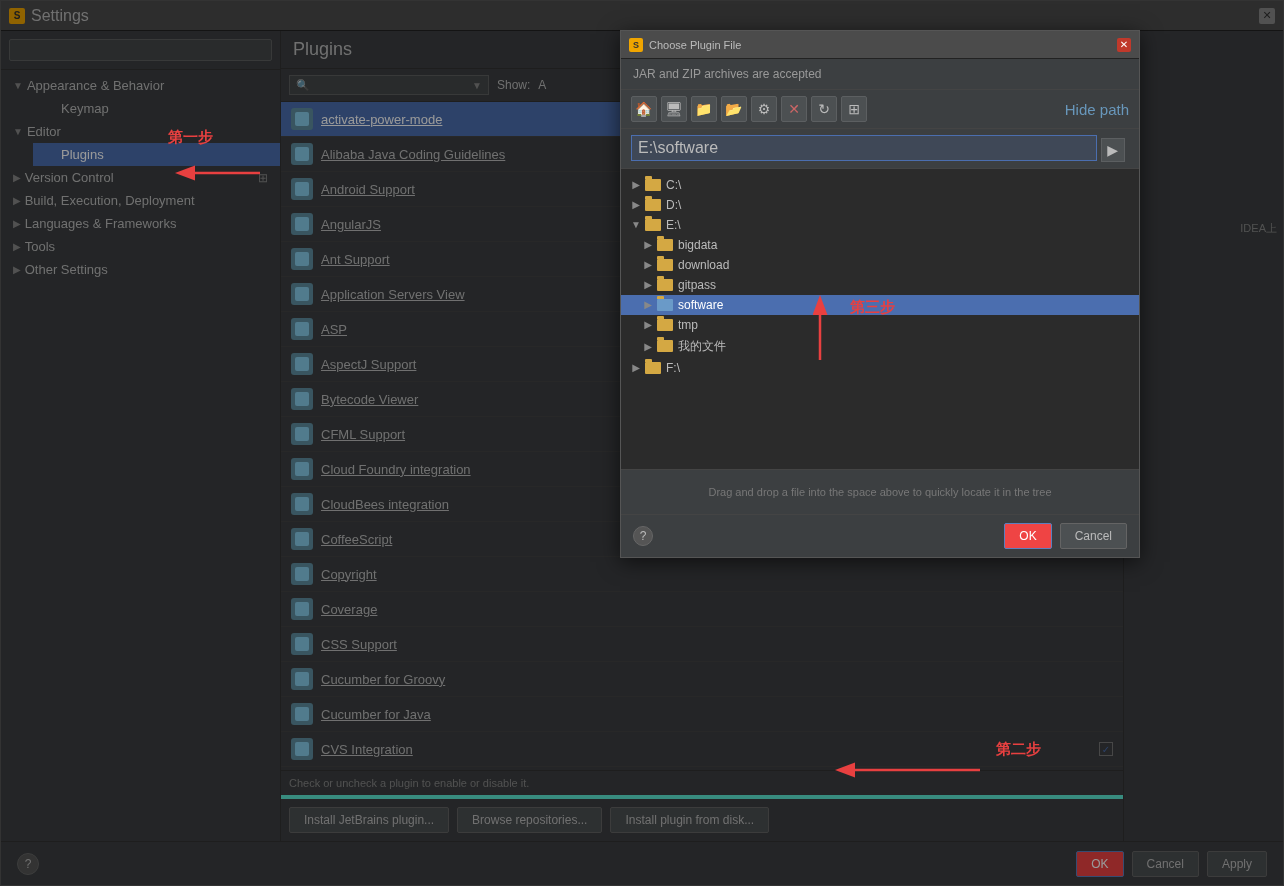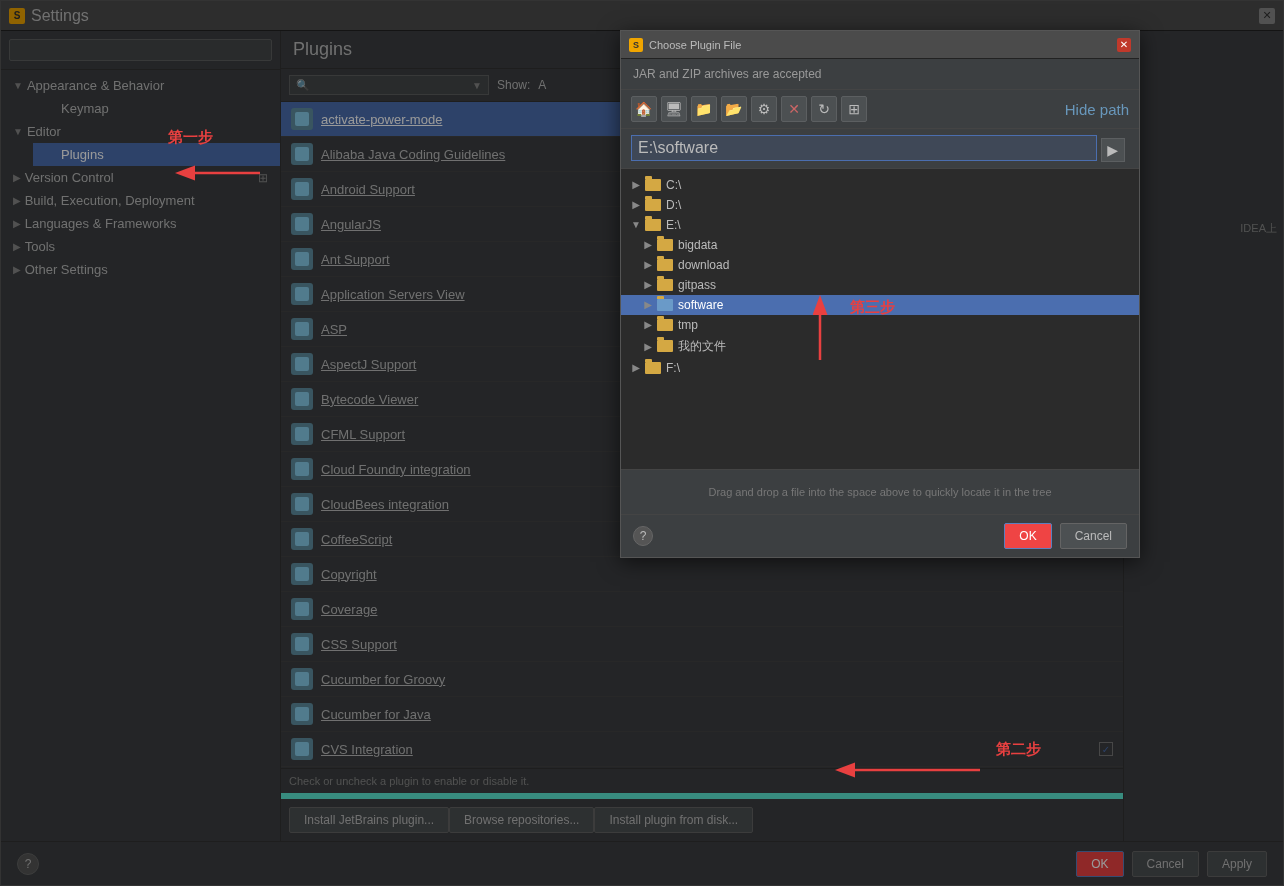--- a/index.html
+++ b/index.html
@@ -222,21 +222,22 @@
     .plugins-footer {
       padding: 6px 8px;
       border-top: 1px solid #323232;
       font-size: 11px;
       color: #888;
     }
 
     .plugins-buttons {
       padding: 8px;
       display: flex;
-      border-top: 6px solid #5eead4;
+      gap: 8px;
+      border-top: 4px solid #5eead4;
     }
 
     .btn {
       padding: 5px 14px;
       background: #4c5052;
       border: 1px solid #646464;
       color: #bbbbbb;
       cursor: pointer;
       font-size: 12px;
       border-radius: 2px;

